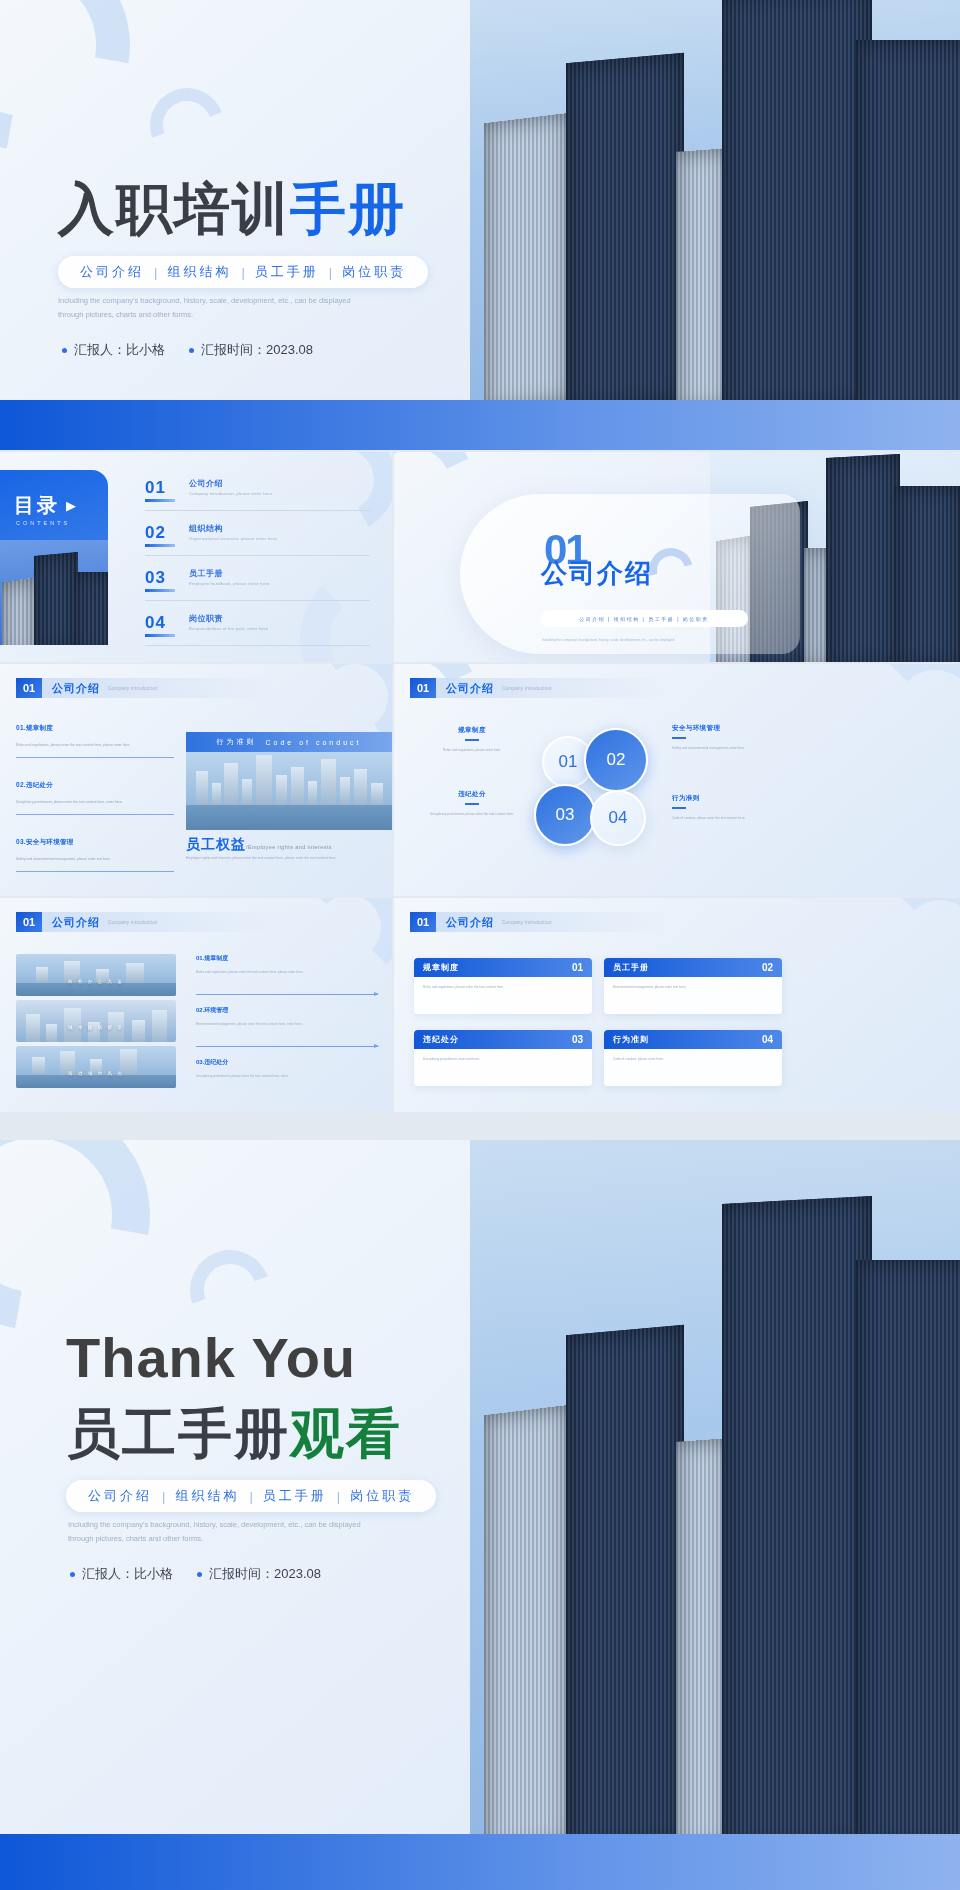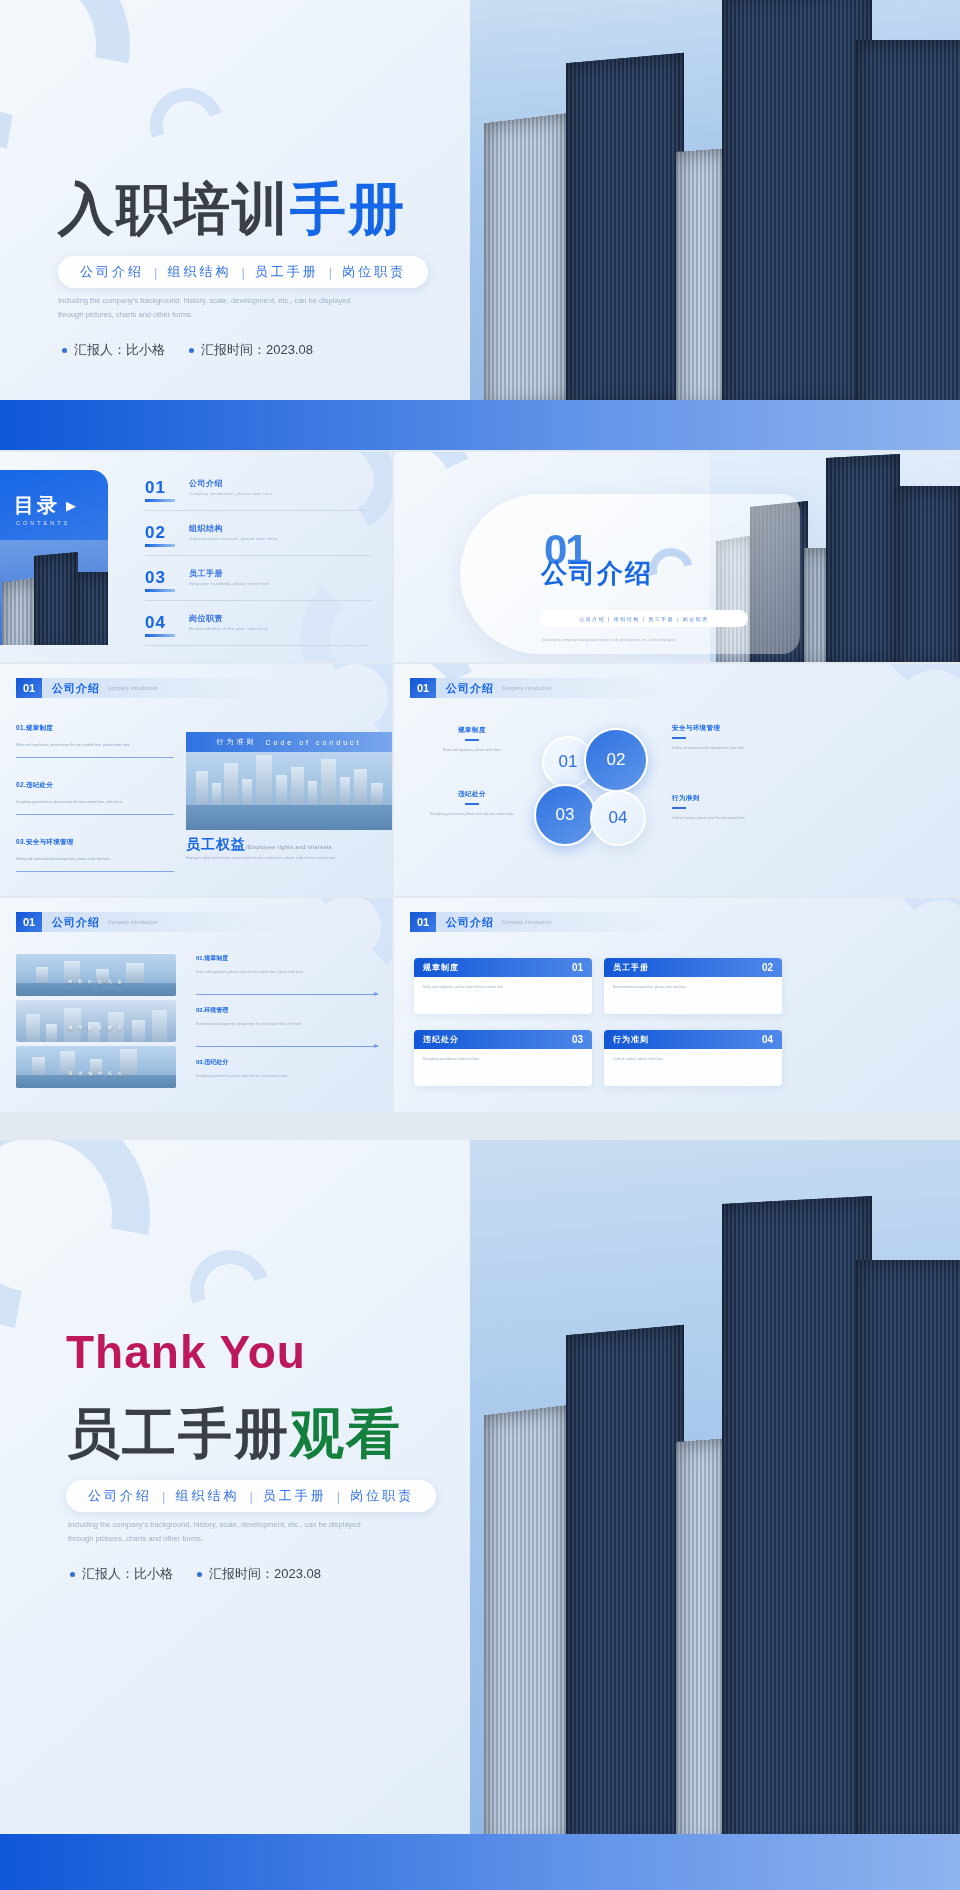--- a/index.html
+++ b/index.html
@@ -152,22 +152,22 @@
   
   .card7 { position:absolute; width:178px; height:56px; background:rgba(255,255,255,.92);
      border-radius:4px; box-shadow:0 2px 9px rgba(130,160,205,.18); overflow:hidden;}
   .card7 .bar { height:19px; background:linear-gradient(90deg,#1257d6,#4e88e9);
      display:flex; align-items:center; justify-content:space-between; padding:0 9px; color:#fff;}
   .card7 .bar .t { font-size:8px; font-weight:bold; letter-spacing:1px;}
   .card7 .bar .n { font-size:10px; font-weight:bold;}
   .card7 .bd { padding:7px 9px; font-size:3.2px; color:#9aadc4; line-height:2;}
 
   
-  #s8 .ty { position:absolute; left:66px; top:185px; font-size:46px; font-weight:bold;
-     color:#be185d; letter-spacing:1px;}
+  #s8 .ty { position:absolute; left:66px; top:185px; font-size:56px; font-weight:bold;
+     color:#404040; letter-spacing:1px;}
   #s8 .th { position:absolute; left:66px; top:258px; font-size:54px; font-weight:bold;
      color:#3a3f47; letter-spacing:2px; white-space:nowrap;}
   #s8 .th .hl { color:#15803d; }
   #s8 .pillwrap { position:absolute; left:66px; top:340px;}
   #s8 .desc { position:absolute; left:68px; top:378px; width:300px; font-size:7.5px;
      line-height:1.85; color:#9fb1c8;}
   #s8 .metawrap { position:absolute; left:70px; top:425px;}
   #s8 .botbar { position:absolute; left:0; bottom:0; width:560px; height:56px;
      background:linear-gradient(90deg,#0e57d8,#5f92e8);}
   #s8 .botbar2 { position:absolute; left:560px; bottom:0; width:400px; height:56px;

